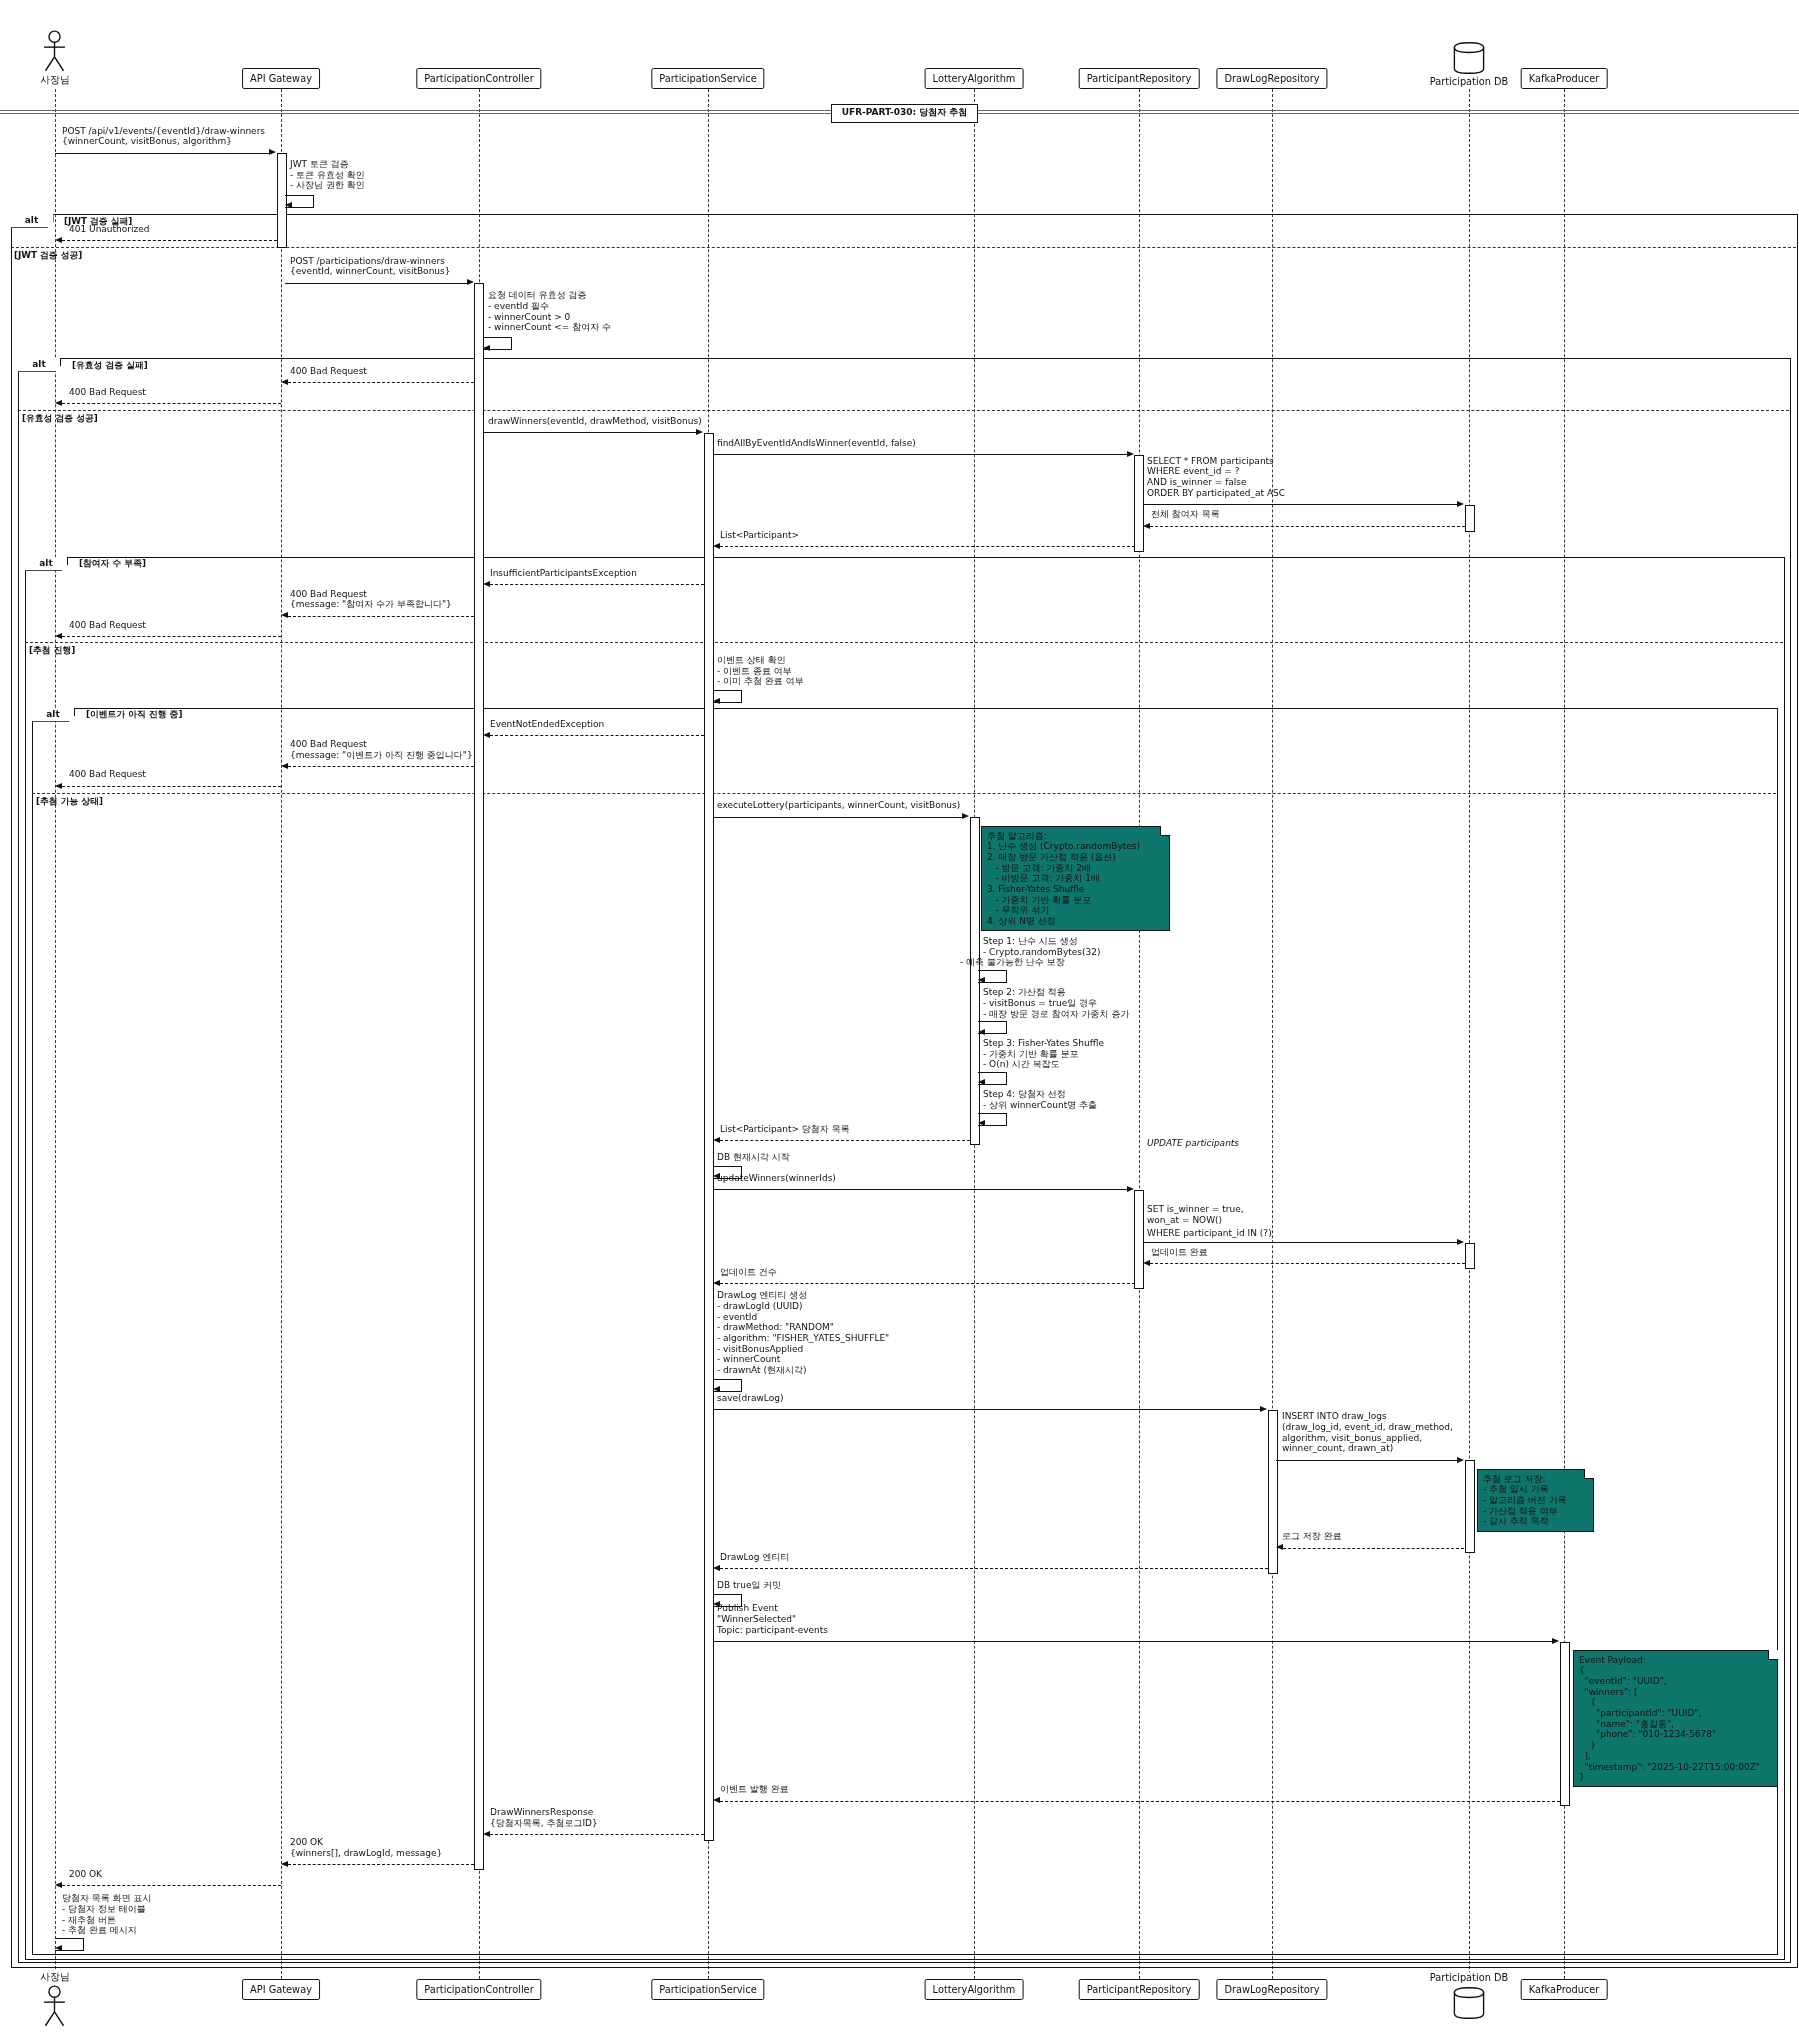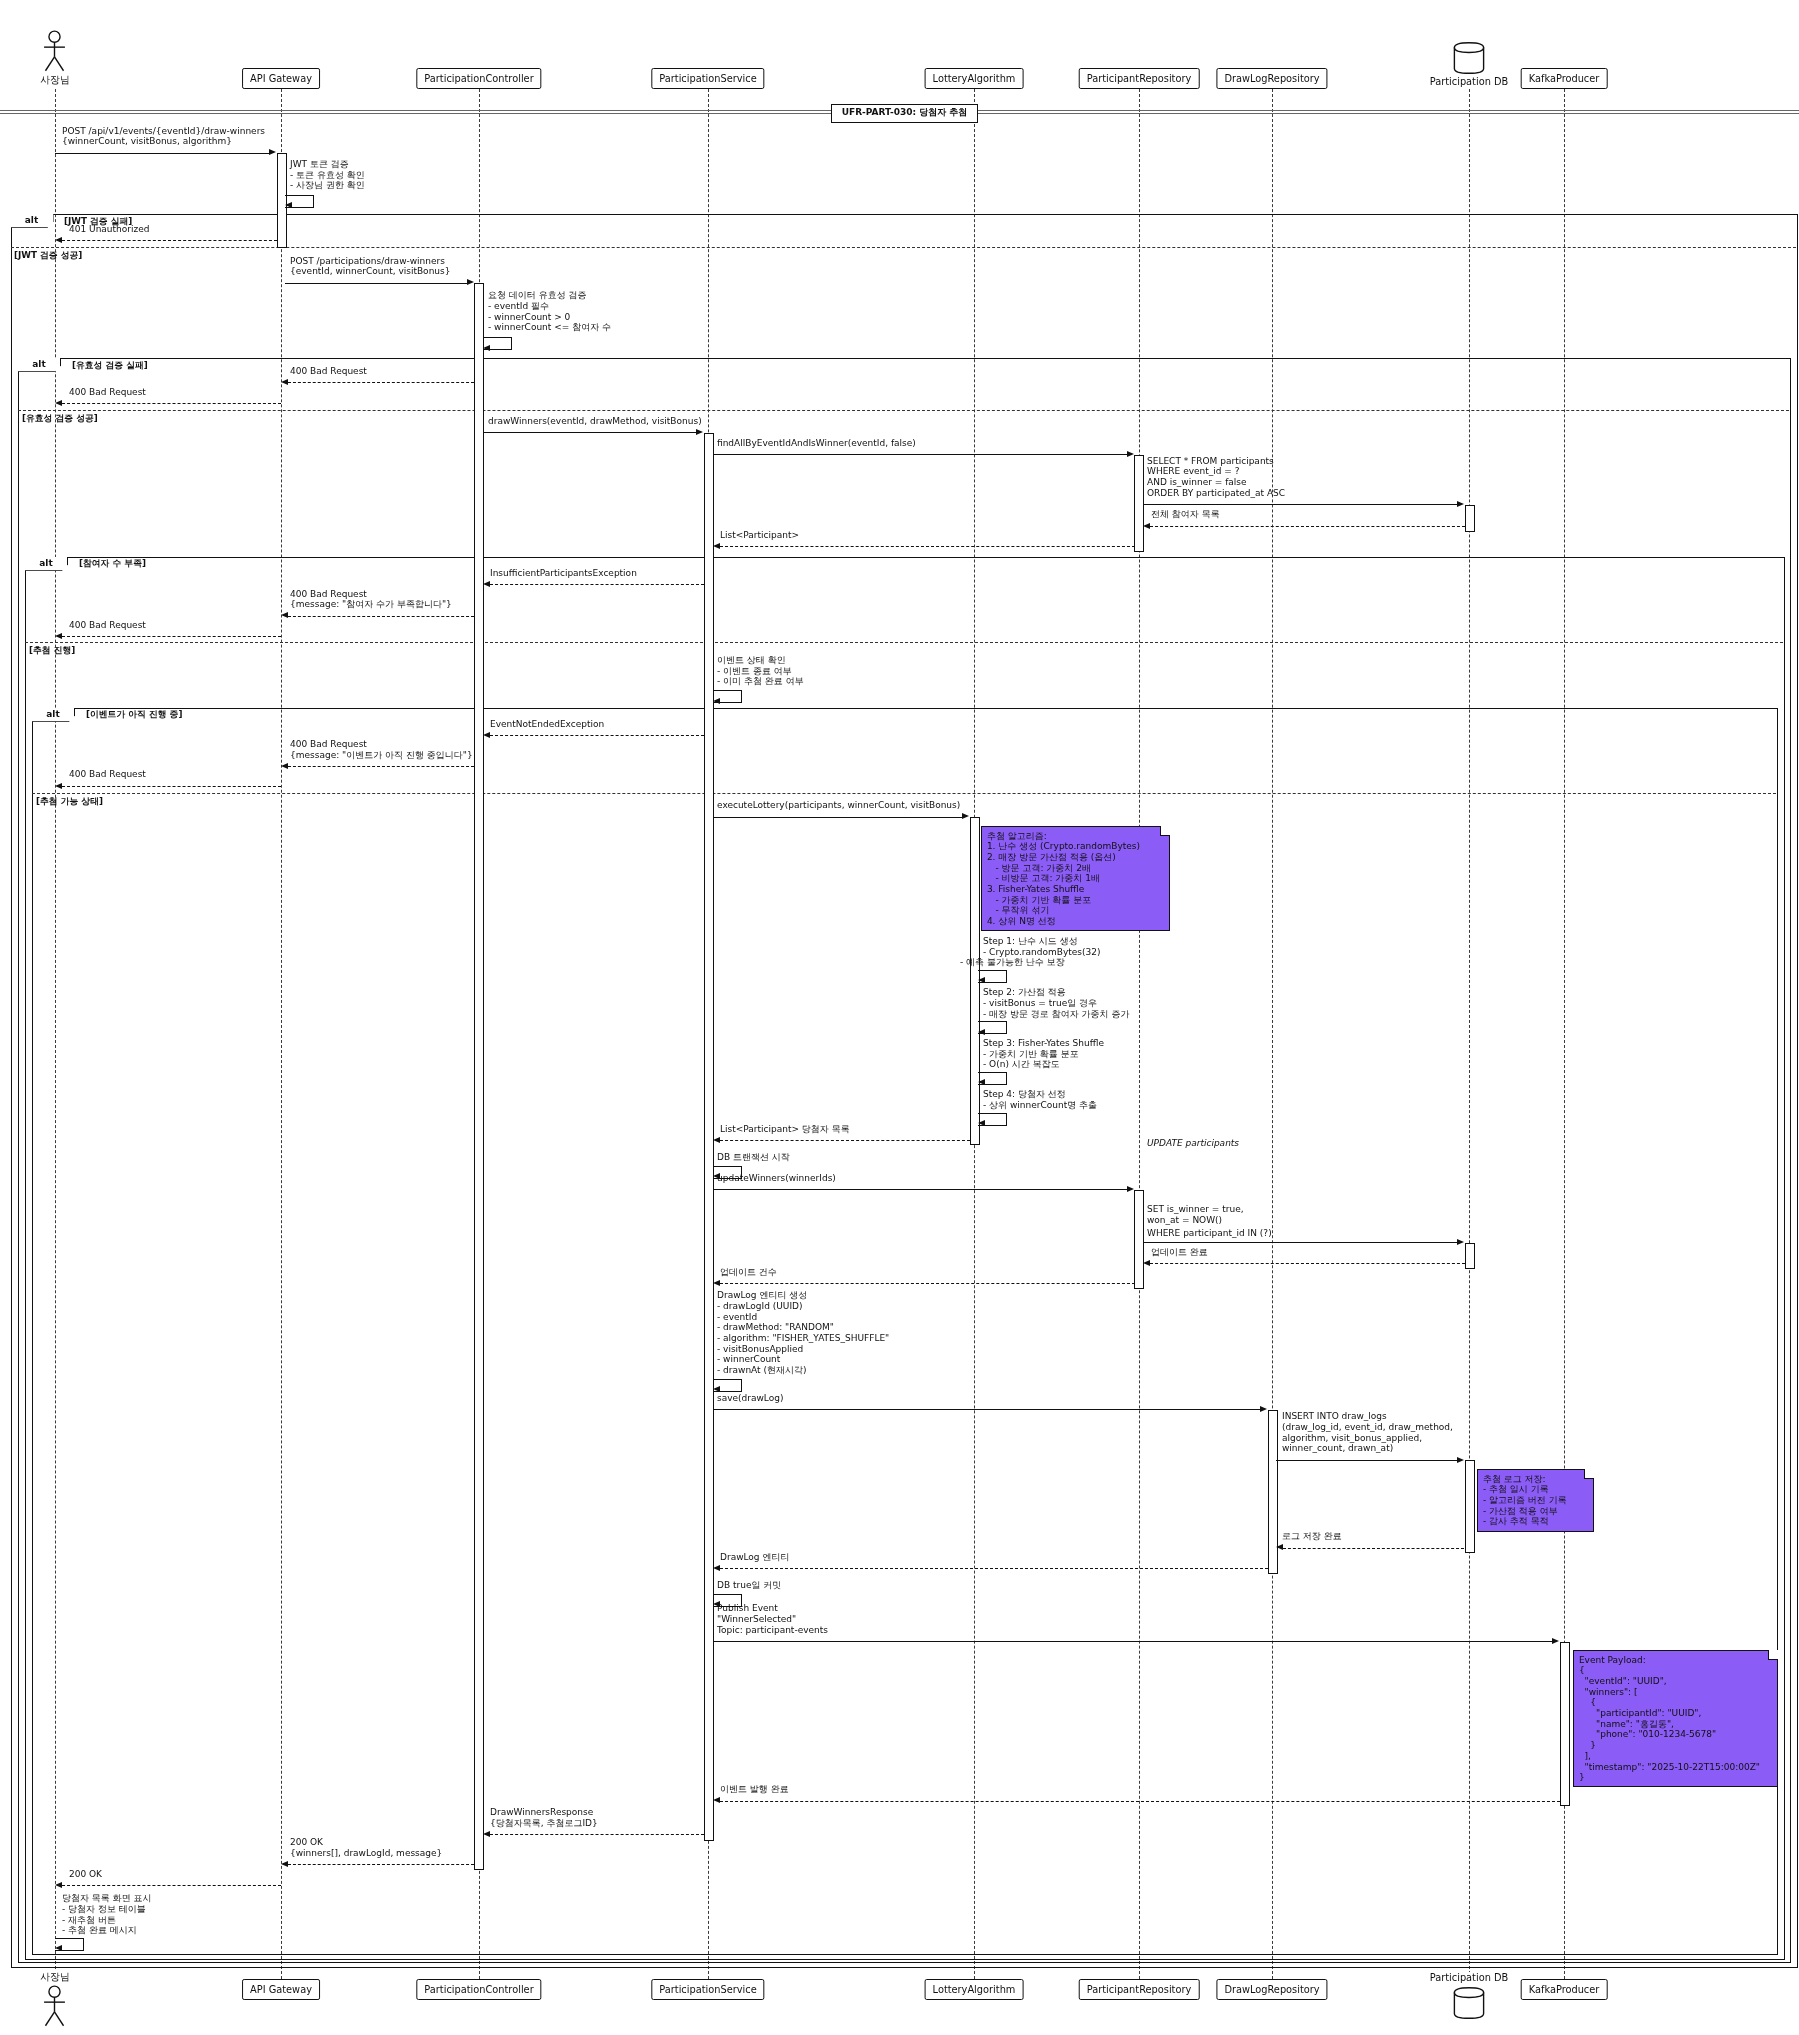--- a/index.html
+++ b/index.html
@@ -21,21 +21,21 @@
   .frame-cond{position:absolute;font-weight:bold;font-size:8.8px;white-space:pre;z-index:11;line-height:12.7px;}
   .frame-sep{position:absolute;border-top:1.1px dashed #333;z-index:11;}
   .act{position:absolute;width:8.4px;background:#fff;border:1.1px solid #111;z-index:20;}
   .mline-solid{position:absolute;height:1.4px;background:#111;z-index:25;}
   .mline-dash{position:absolute;height:0;border-top:1.3px dashed #111;z-index:25;}
   .mlabel{position:absolute;font-size:9px;line-height:10.7px;white-space:pre;z-index:26;}
   .ah{position:absolute;width:0;height:0;z-index:27;}
   .ah-r{border-top:3.9px solid transparent;border-bottom:3.9px solid transparent;border-left:7.7px solid #111;}
   .ah-l{border-top:3.9px solid transparent;border-bottom:3.9px solid transparent;border-right:7.7px solid #111;}
   .loop{position:absolute;width:28px;height:11.2px;border:1.3px solid #111;border-left:none;z-index:25;}
-  .note{position:absolute;background:#8b5cf6;border:1.1px solid #111;padding:3.5px 4.9px;font-size:9px;
+  .note{position:absolute;background:#0f766e;border:1.1px solid #111;padding:3.5px 4.9px;font-size:9px;
         line-height:10.7px;white-space:pre;z-index:30;}
   .fold{position:absolute;width:9px;height:9px;background:#fff;border-left:1.1px solid #111;
         border-bottom:1.1px solid #111;right:-1.1px;top:-1.1px;z-index:31;}
   .divline{position:absolute;left:0;width:1799px;height:1.1px;background:#666;z-index:12;}
   .divlabel{position:absolute;background:#fff;border:1.3px solid #111;font-weight:bold;font-size:9px;
             text-align:center;line-height:15.5px;white-space:pre;z-index:13;}
 </style>
 </head>
 <body>
 
@@ -221,21 +221,21 @@
     <div class="ah ah-l" style="left: 978px; top: 1029px;"></div>
     <div class="mlabel" style="left: 983px; top: 1038px;">Step 3: Fisher-Yates Shuffle</div>
     <div class="mlabel" style="left: 983px; top: 1049px;">- 가중치 기반 확률 분포</div>
     <div class="mlabel" style="left: 983px; top: 1059px;">- O(n) 시간 복잡도</div>
     <div class="loop" style="left: 978px; top: 1072px;"></div>
     <div class="ah ah-l" style="left: 978px; top: 1079px;"></div>
     <div class="mlabel" style="left: 983px; top: 1089px;">Step 4: 당첨자 선정</div>
     <div class="mlabel" style="left: 983px; top: 1100px;">- 상위 winnerCount명 추출</div>
     <div class="loop" style="left: 978px; top: 1113px;"></div>
     <div class="ah ah-l" style="left: 978px; top: 1120px;"></div>
-    <div class="mlabel" style="left: 717px; top: 1152px;">DB 트랜잭션 시작</div>
+    <div class="mlabel" style="left: 717px; top: 1152px;">DB 현재시각 시작</div>
     <div class="loop" style="left: 713px; top: 1166px;"></div>
     <div class="ah ah-l" style="left: 713px; top: 1173px;"></div>
     <div class="mlabel" style="left: 717px; top: 1290px;">DrawLog 엔티티 생성</div>
     <div class="mlabel" style="left: 717px; top: 1301px;">- drawLogId (UUID)</div>
     <div class="mlabel" style="left: 717px; top: 1312px;">- eventId</div>
     <div class="mlabel" style="left: 717px; top: 1322px;">- drawMethod: "RANDOM"</div>
     <div class="mlabel" style="left: 717px; top: 1333px;">- algorithm: "FISHER_YATES_SHUFFLE"</div>
     <div class="mlabel" style="left: 717px; top: 1344px;">- visitBonusApplied</div>
     <div class="mlabel" style="left: 717px; top: 1354px;">- winnerCount</div>
     <div class="mlabel" style="left: 717px; top: 1365px;">- drawnAt (현재시각)</div>

